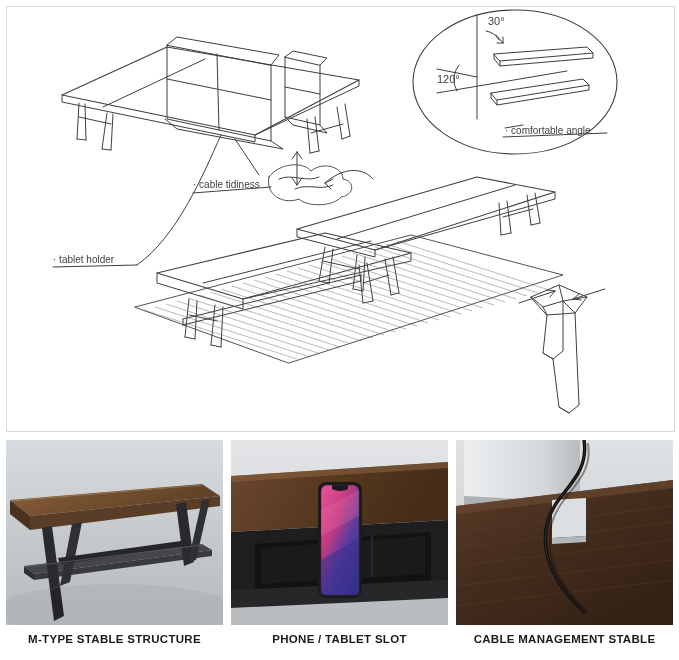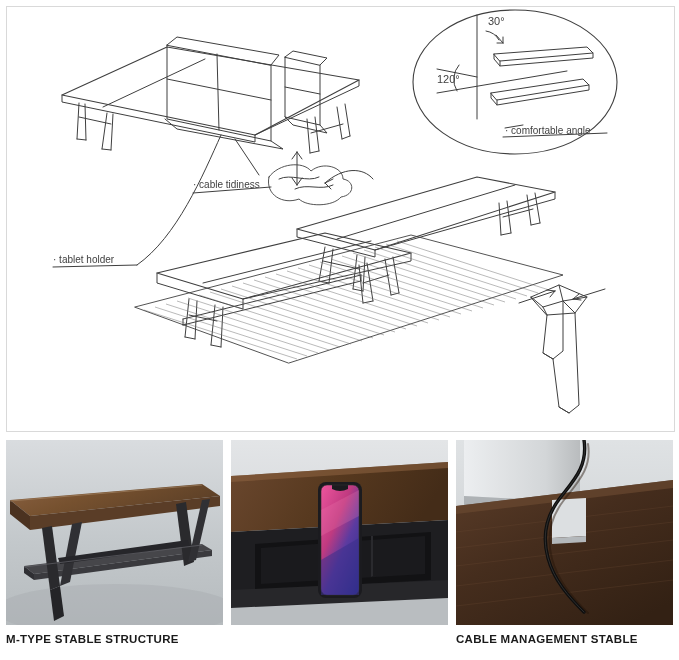--- a/index.html
+++ b/index.html
@@ -60,21 +60,21 @@
     height: 185px;
     overflow: hidden;
     background: #cfd2d4;
   }
   .card-caption {
     font-size: 11.5px;
     font-weight: bold;
     letter-spacing: 0.3px;
     color: #1a1a1a;
     padding-top: 8px;
-    text-align: left;
+    text-align: center;
     white-space: nowrap;
   }
   .photo-svg { display:block; width:100%; height:100%; }
 </style>
 </head>
 <body>
 
 <div class="page">
 
   <div class="sketch-panel">
@@ -336,20 +336,21 @@
             <rect x="90" y="45" width="38" height="110" rx="6" ry="6" fill="url(#scr2)"></rect>
             <path d="M101 45 L117 45 L117 49 Q109 53 101 49 Z" fill="#1b1b1f"></path>
             <rect x="90" y="45" width="38" height="110" rx="6" ry="6" fill="none" stroke="#333" stroke-width="0.6"></rect>
             <path d="M90 120 L128 98 L128 155 L90 155 Z" fill="#3a2f8a" opacity="0.55"></path>
             <path d="M90 70 L128 50 L128 76 L90 96 Z" fill="#f07ab0" opacity="0.25"></path>
           </g>
 
           <path d="M140 96 L142 96 L142 136 L140 137 Z" fill="#2a2a2e"></path>
         </svg>
       </div>
+      <div class="card-caption">PHONE / TABLET SLOT</div>
     </div>
 
     <div class="card">
       <div class="card-photo">
         <svg class="photo-svg" viewBox="0 0 217 185" xmlns="http://www.w3.org/2000/svg">
           <defs>
             <linearGradient id="bg3" x1="0" y1="0" x2="0" y2="1">
               <stop offset="0" stop-color="#dfe2e4"></stop>
               <stop offset="1" stop-color="#c6cacd"></stop>
             </linearGradient>

